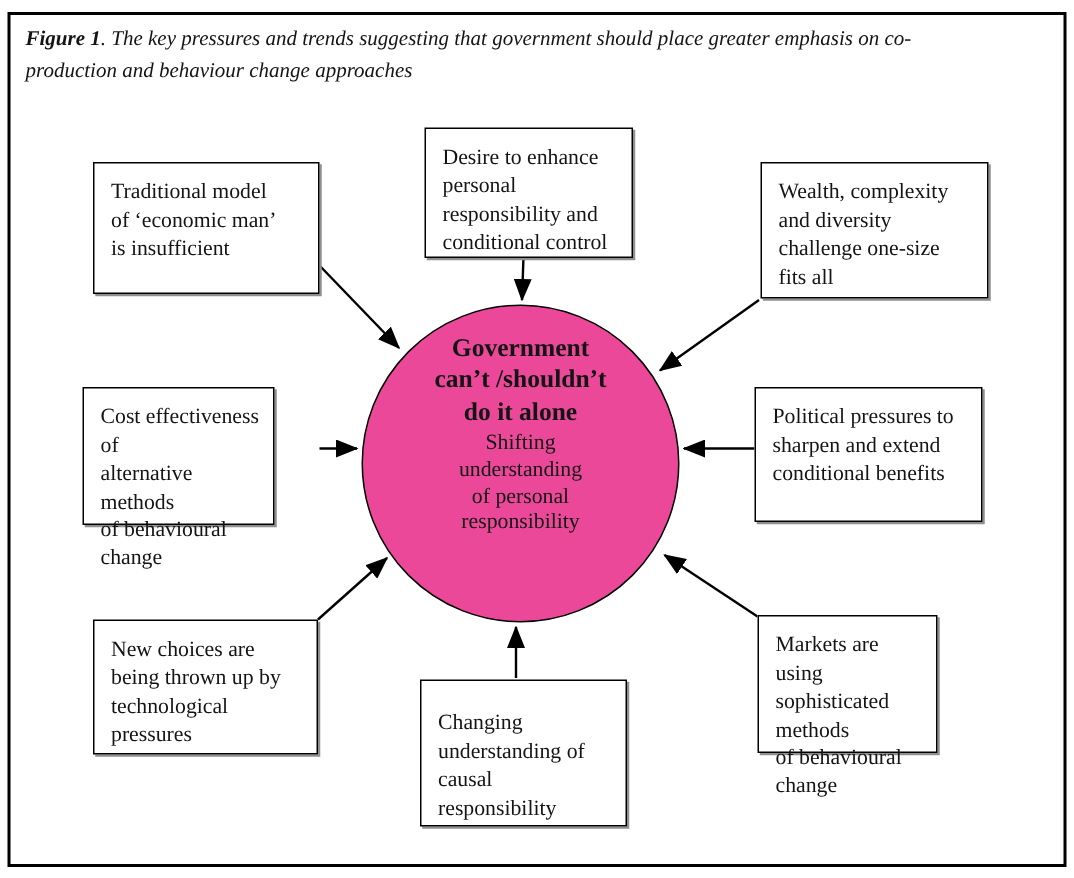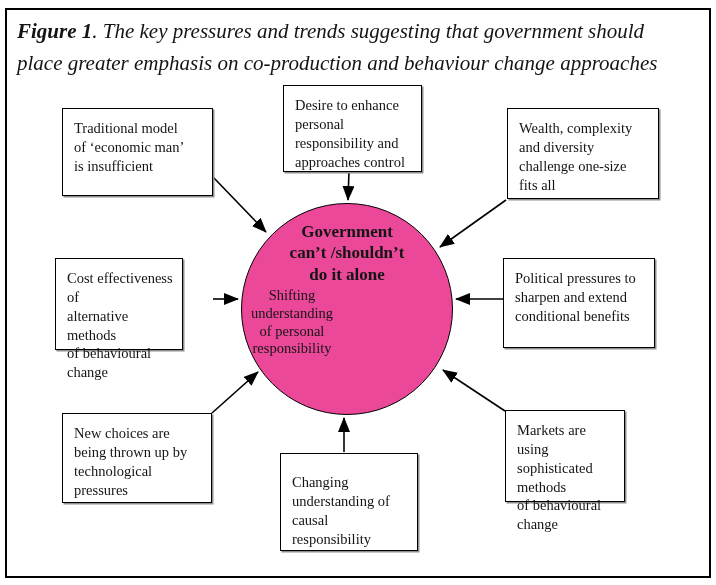--- a/index.html
+++ b/index.html
@@ -8,21 +8,21 @@
     background:#ffffff; color:#141414;
     font-family:"Liberation Serif", serif;
     overflow:hidden;
   }
   .frame {
     position:absolute; left:5px; top:8px; width:706px; height:570px;
     border:2px solid #000; box-sizing:border-box; background:#fff;
   }
   .caption {
     position:absolute; left:17px; top:16px; width:648px;
-    font-size:21px; font-style:italic; line-height:1.5;
+    font-size:14px; font-style:italic; line-height:1.5;
   }
   .caption b { font-weight:bold; }
 
   .arrows { position:absolute; left:0; top:0; z-index:1; pointer-events:none; }
 
   .pbox {
     position:absolute; z-index:2; box-sizing:border-box;
     background:#fff; border:1.5px solid #000;
     box-shadow:1.5px 1.5px 0 #8f8f8f;
     font-size:14.5px; line-height:1.3;
@@ -41,21 +41,21 @@
   .circle {
     position:absolute; z-index:2; box-sizing:border-box;
     left:241px; top:203px; width:212px; height:212px;
     border:1.5px solid #000; border-radius:50%; background:#ec4899;
   }
   .circle-heading {
     margin:17px auto 0 auto; width:150px; text-align:center;
     font-weight:bold; font-size:17px; line-height:1.26;
     white-space:pre-line;
   }
-  .circle-notes { display:flex; margin-top:2px; }
+  .circle-notes { display:flex; justify-content:center; margin-top:2px; }
   .circle-note {
     text-align:center; font-size:14.5px; line-height:1.22;
     white-space:pre-line;
   }
   .circle-note.left  { width:100px; }
   .circle-note.right { width:114px; }
 </style>
 </head>
 <body>
 
@@ -80,21 +80,21 @@
   <line x1="505" y1="411" x2="443" y2="370" stroke="#000" stroke-width="1.6" marker-end="url(#ah)"></line>
   <line x1="344" y1="452" x2="344" y2="418" stroke="#000" stroke-width="1.6" marker-end="url(#ah)"></line>
 </svg>
 
 <div class="pbox box-top-left">Traditional model
 of ‘economic man’
 is insufficient</div>
 <div class="pbox box-top-center">Desire to enhance
 personal
 responsibility and
-approaches control</div>
+conditional control</div>
 <div class="pbox box-top-right">Wealth, complexity
 and diversity
 challenge one-size
 fits all</div>
 <div class="pbox box-mid-left">Cost effectiveness of
 alternative methods
 of behavioural change</div>
 <div class="pbox box-mid-right">Political pressures to
 sharpen and extend
 conditional benefits</div>

